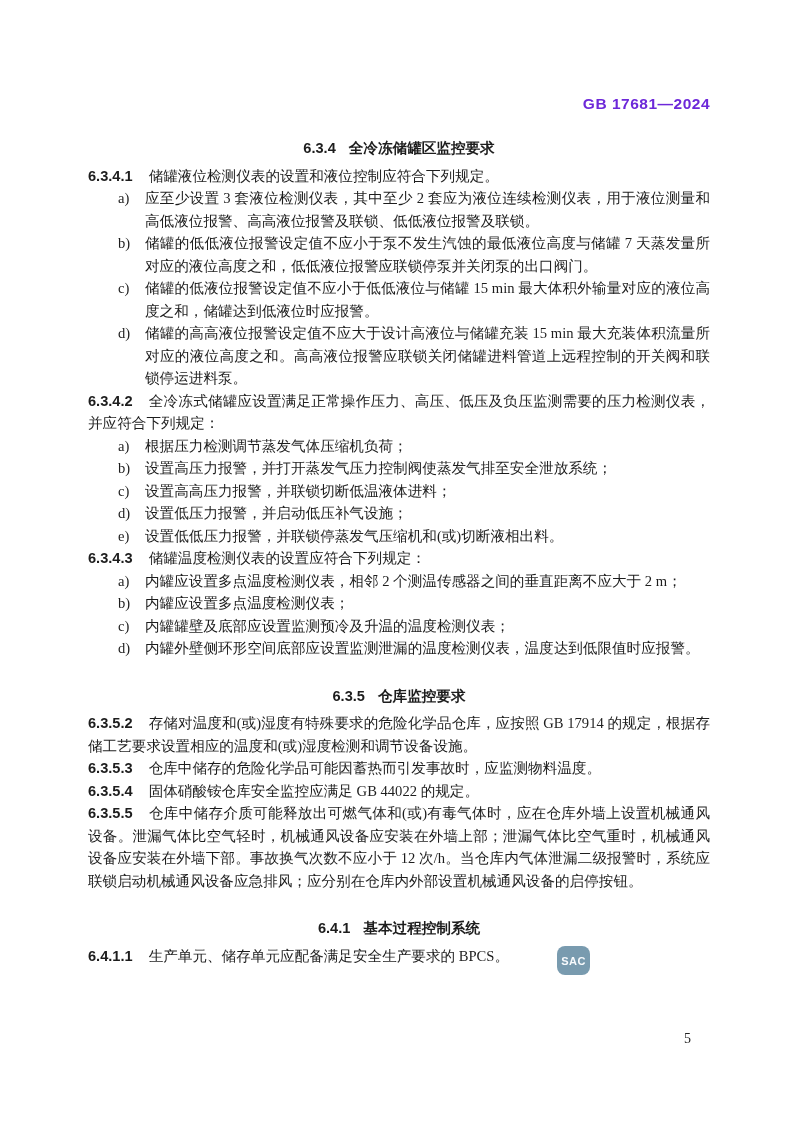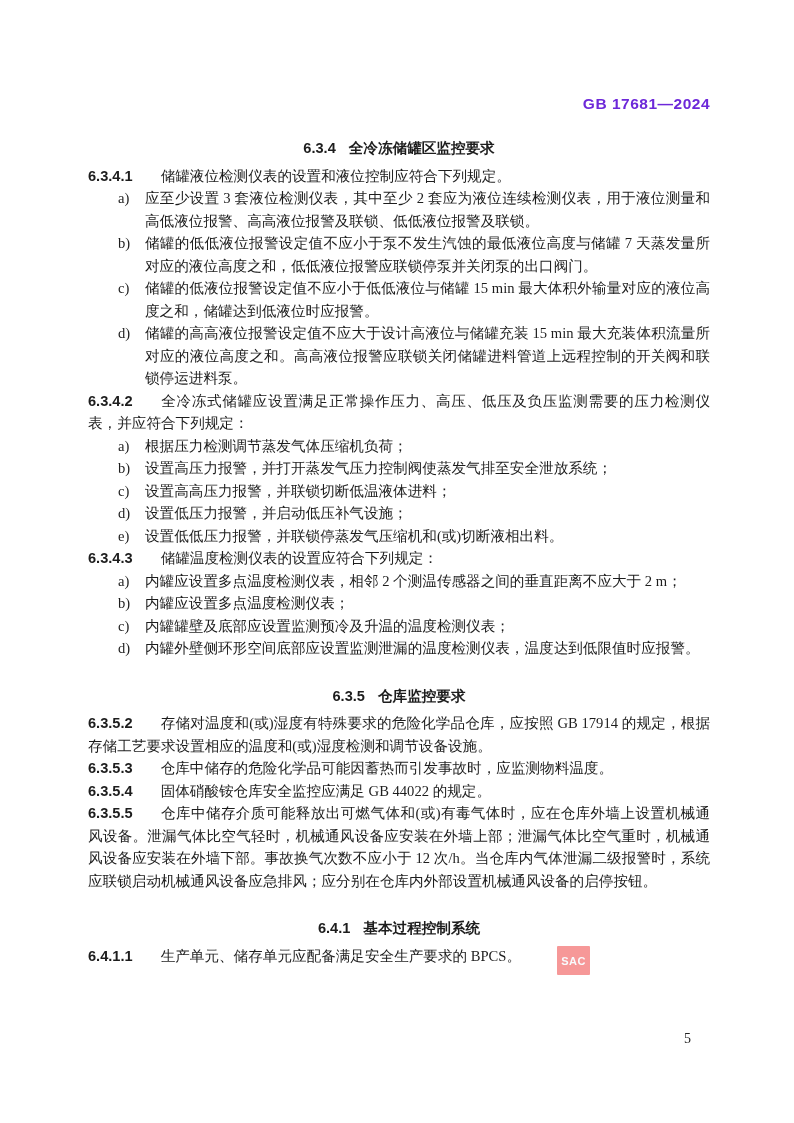--- a/index.html
+++ b/index.html
@@ -37,21 +37,21 @@
     font-size:14.6px;
     margin:9px 0 5px;
     text-align:center;
   }
   .heading.big-gap{margin-top:25px;}
   .heading .num{margin-right:13px;}
   .clause{margin:0;}
   .clause .num{
     font-family:"Liberation Sans","DejaVu Sans",sans-serif;
     font-weight:bold;
-    margin-right:28px;
+    margin-right:16px;
     white-space:nowrap;
   }
   .dlist{margin:0;}
   .li{
     position:relative;
     padding-left:57px;
   }
   .li-label{
     position:absolute;
     left:30px;top:0;
@@ -59,23 +59,23 @@
   .page-number{
     position:absolute;
     top:1031px;right:103px;
     font-size:14px;
     color:#222;
   }
   .watermark{
     position:absolute;
     left:557px;top:946px;
     width:33px;height:29px;
-    background:#ef4444;
+    background:#0c4a6e;
     opacity:0.55;
-    border-radius:1px;
+    border-radius:8px;
     color:#f4f8fd;
     font-family:"Liberation Sans","DejaVu Sans",sans-serif;
     font-weight:bold;
     font-size:11px;
     display:flex;align-items:center;justify-content:center;
     letter-spacing:0.5px;
     user-select:none;
   }
 </style>
 </head>

